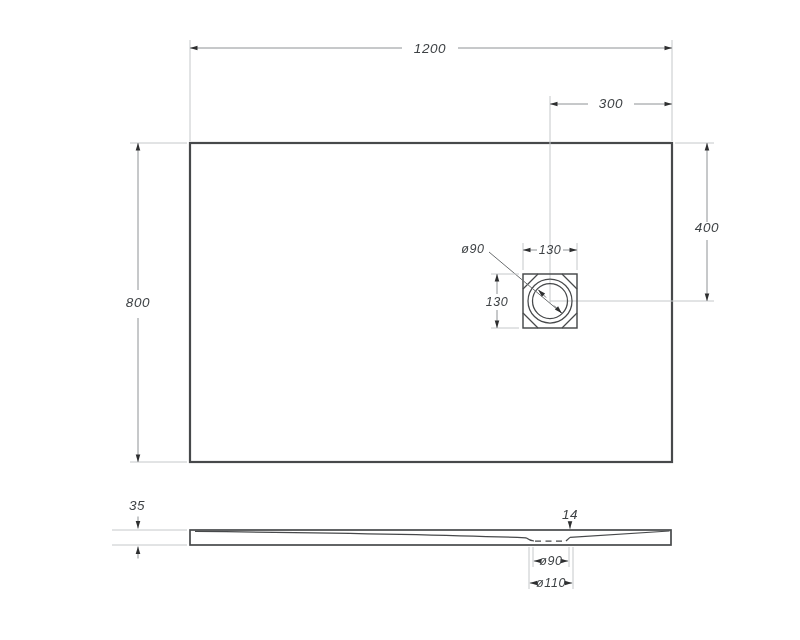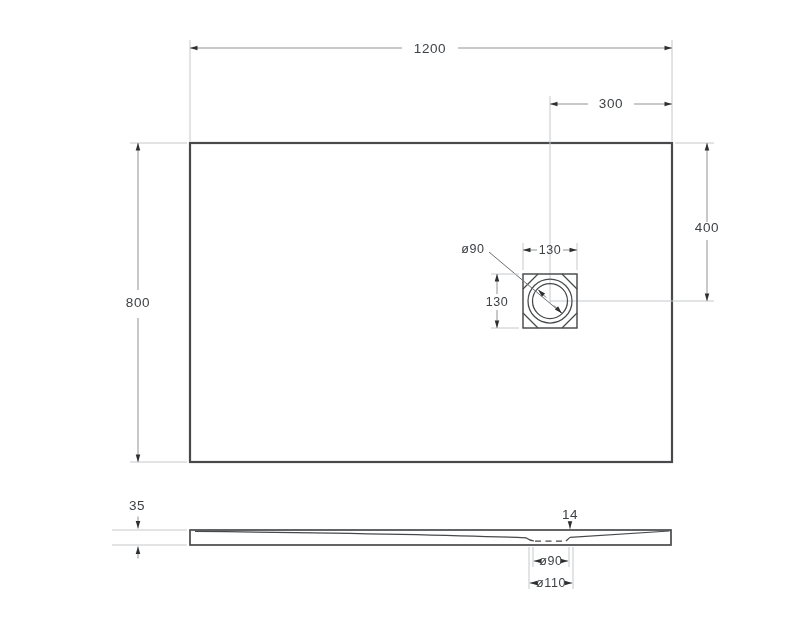--- a/index.html
+++ b/index.html
@@ -5,21 +5,21 @@
   :root{
     --c-background:#ffffff;
     --c-outline:#47494b;
     --c-dim:#8e9295;
     --c-ext:#c5c8ca;
     --c-arrow:#2e2f30;
     --c-text:#3e4245;
     --c-leader:#6b6e70;
   }
   html,body{margin:0;padding:0;background:var(--c-background);}
-  .stage{width:800px;height:640px;position:relative;background:var(--c-background);}
+  .stage{width:800px;height:640px;position:relative;background:var(--c-background);font-style:italic;}
   svg{display:block;}
   .outline{fill:#ffffff;stroke:var(--c-outline);stroke-width:2.2;}
   .profile{fill:#ffffff;stroke:var(--c-outline);stroke-width:1.7;}
   .inner{fill:none;stroke:var(--c-outline);stroke-width:1.25;}
   .inner-strong{fill:none;stroke:var(--c-outline);stroke-width:1.45;}
   .dashed{stroke-dasharray:6 4.5;}
   .ext{stroke:var(--c-ext);stroke-width:1;fill:none;}
   .dim{stroke:var(--c-dim);stroke-width:1;fill:none;}
   .leader{stroke:var(--c-leader);stroke-width:1;fill:none;}
   .ah{fill:var(--c-arrow);}

